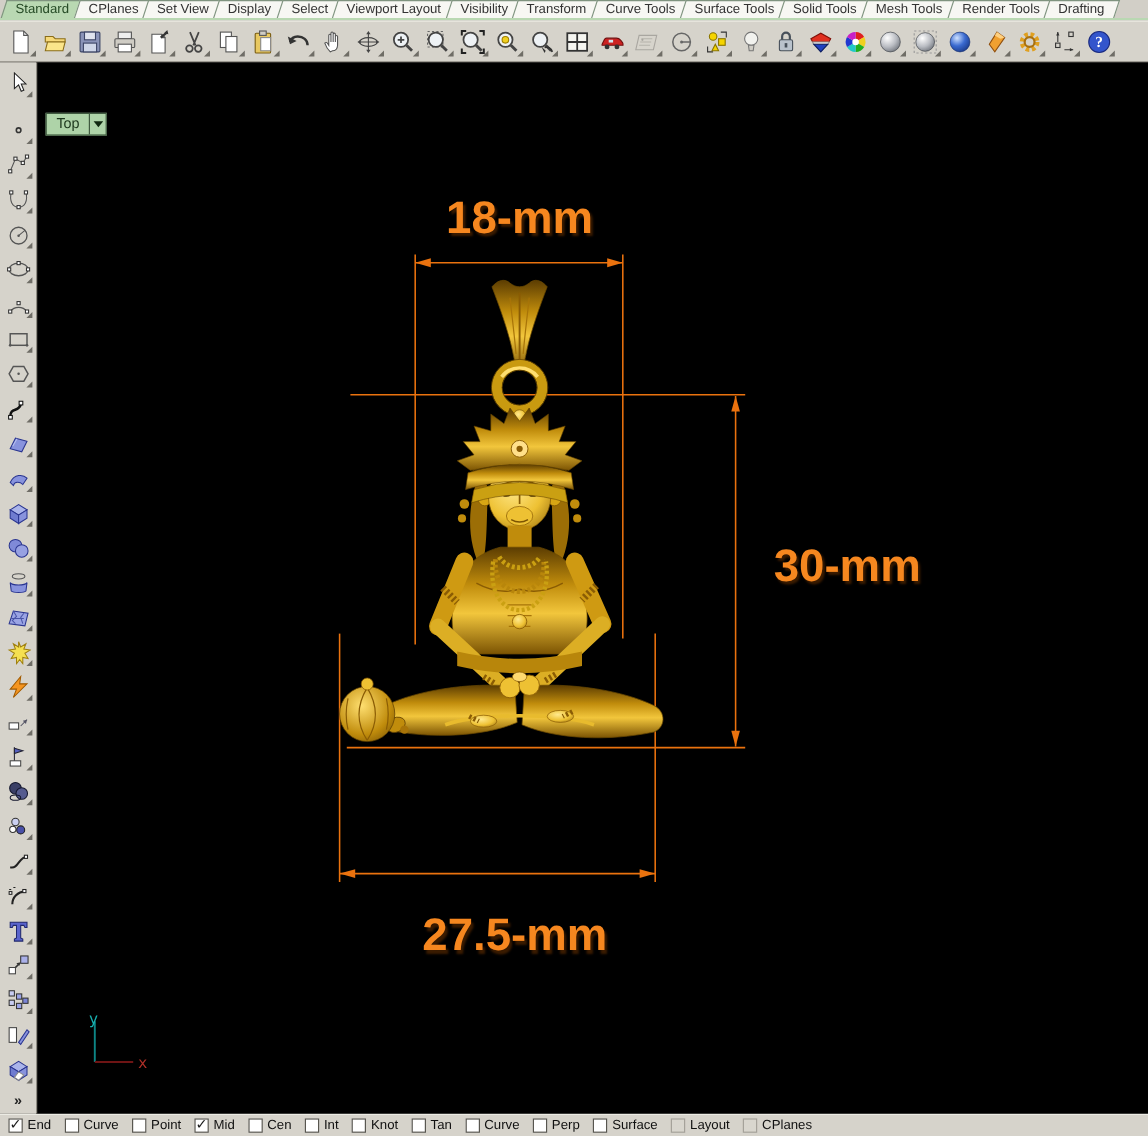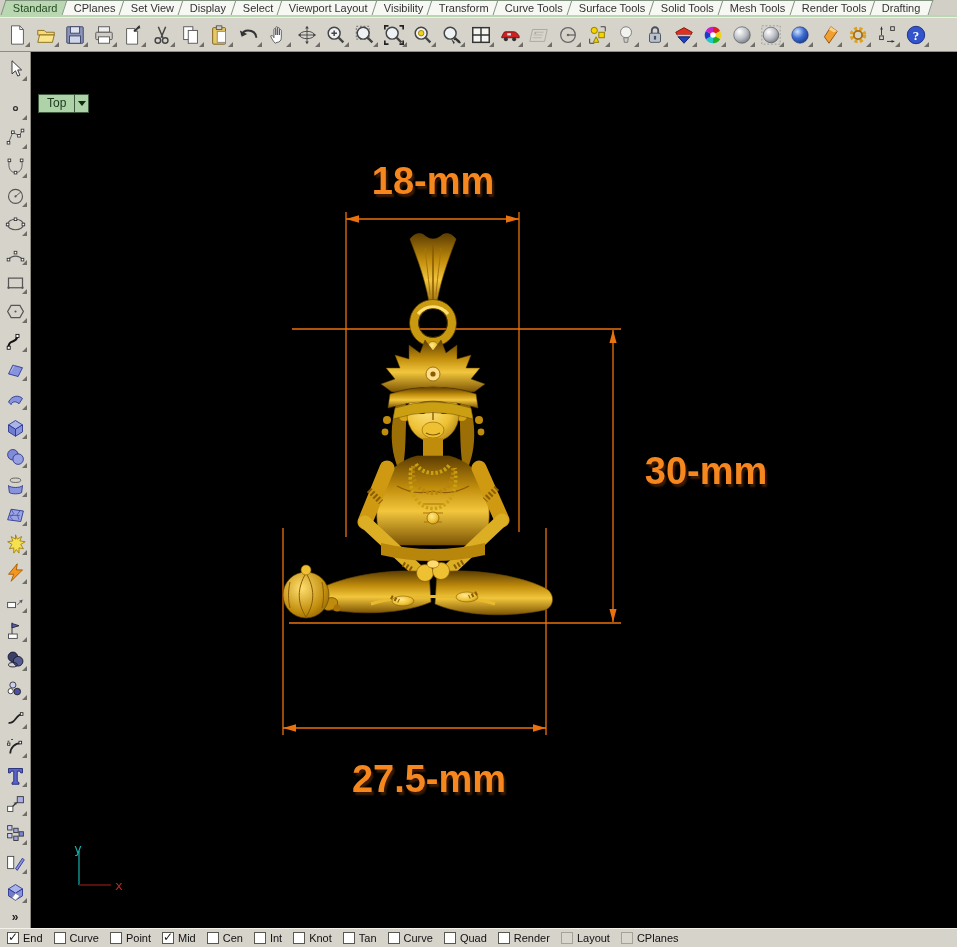--- a/index.html
+++ b/index.html
@@ -544,25 +544,25 @@
     <div class="osnap">
       <span class="box"></span>
       <span>Tan</span>
     </div>
     <div class="osnap">
       <span class="box"></span>
       <span>Curve</span>
     </div>
     <div class="osnap">
       <span class="box"></span>
-      <span>Quad</span>
-    </div>
-    <div class="osnap">
-      <span class="box"></span>
-      <span>Render</span>
+      <span>Perp</span>
+    </div>
+    <div class="osnap">
+      <span class="box"></span>
+      <span>Surface</span>
     </div>
     <div class="osnap disabled">
       <span class="box"></span>
       <span>Layout</span>
     </div>
     <div class="osnap disabled">
       <span class="box"></span>
       <span>CPlanes</span>
     </div>
   </div>

